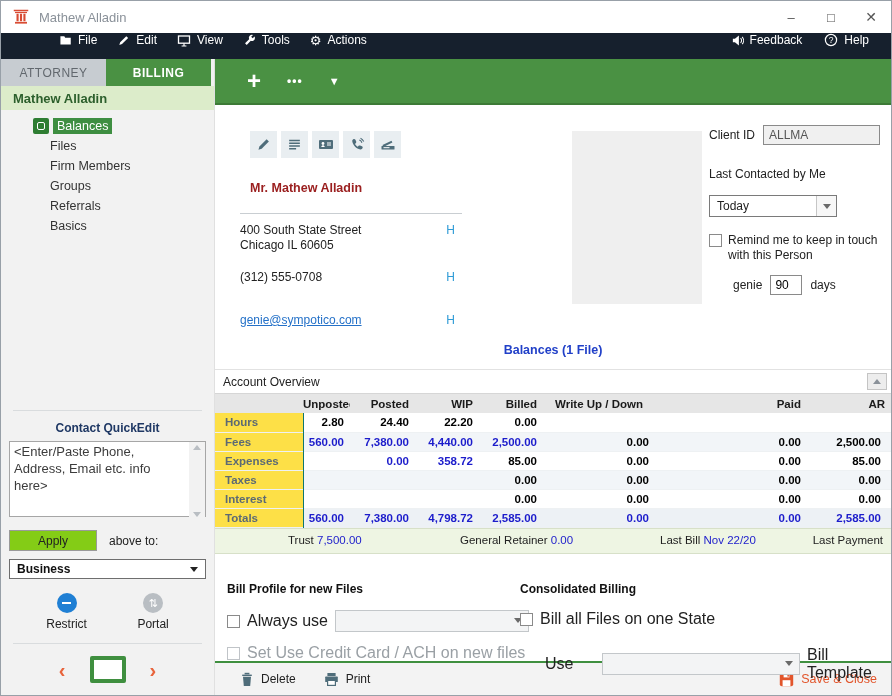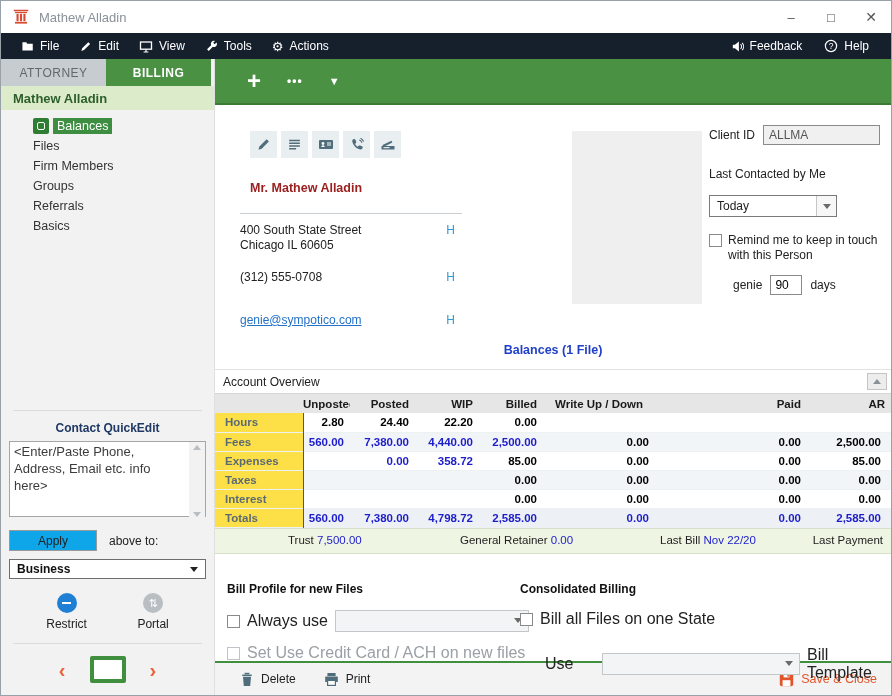--- a/index.html
+++ b/index.html
@@ -8,53 +8,53 @@
   .window { width:892px; height:696px; border:1px solid #98a0a8; display:flex; flex-direction:column; background:#fff; overflow:hidden; }
 
   
   .titlebar { height:32px; display:flex; align-items:center; background:#fff; flex:0 0 auto; }
   .titlebar .logo { width:20px; height:20px; margin:0 8px 0 10px; }
   .titlebar .title { font-size:13px; color:#8a9199; flex:1; }
   .win-btn { width:40px; height:32px; display:flex; align-items:center; justify-content:center; color:#555; font-size:13px; cursor:default; }
   .win-btn.close { font-size:14px; }
 
   
-  .menubar { height:26px; background:#16202d; display:flex; align-items:center; color:#fff; font-size:12px; flex:0 0 auto; }
+  .menubar { height:26px; background:#16202d; display:flex; align-items:flex-start; color:#fff; font-size:12px; flex:0 0 auto;padding-left:38px; }
   .menu-item { display:flex; align-items:center; gap:6px; margin-left:20px; cursor:default; }
   .menu-item svg, .menu-item .mi { flex:0 0 auto; }
   .menubar .spacer { flex:1; }
   .menu-item.right { margin-left:0; margin-right:22px; }
   .gear-glyph { font-size:13px; line-height:1; }
 
   
   .app-body { flex:1; display:flex; min-height:0; }
 
   
   .sidebar { width:214px; background:#f2f2f2; display:flex; flex-direction:column; flex:0 0 auto; border-right:1px solid #e0e0e0; }
   .tabs { height:27px; display:flex; flex:0 0 auto; }
   .tab { width:105px; display:flex; align-items:center; justify-content:center; font-size:12px; letter-spacing:.5px; }
   .tab.attorney { background:#c7ccd1; color:#62686e; }
   .tab.billing { background:#4a9143; color:#fff; font-weight:bold; }
   .sb-header { height:24px; background:#dcecca; color:#2c5f2c; font-weight:bold; font-size:13px; display:flex; align-items:center; padding-left:12px; flex:0 0 auto; }
   .sb-nav { padding-top:6px; }
-  .sb-item { height:20px; display:flex; align-items:center; padding-left:32px; font-size:12.5px; color:#333; cursor:default; }
+  .sb-item { height:20px; display:flex; align-items:center; padding-left:49px; font-size:12.5px; color:#333; cursor:default; }
   .sb-item.selected { padding-left:32px; }
   .bal-icon { width:16px; height:16px; background:#2e7d32; border-radius:2px; margin-right:4px; display:flex; align-items:center; justify-content:center; }
   .bal-icon i { display:block; width:8px; height:8px; border:1.5px solid #fff; border-radius:2px; }
   .sel-label { background:#3e8e41; color:#fff; padding:1px 4px; }
   .sb-spacer { flex:1; }
   .sb-divider { height:1px; background:#d9dcde; margin:0 12px; }
   .qe-title { text-align:center; color:#1f3864; font-weight:bold; font-size:12px; margin-top:10px; }
   .qe-wrap { position:relative; margin:6px 8px 0; }
   .qe-box { width:100%; height:76px; border:1px solid #a6a6a6; background:#fff; font-family:"Liberation Sans",sans-serif; font-size:13px; color:#3c3c3c; padding:2px 20px 2px 4px; resize:none; line-height:1.3; }
   .qe-scroll { position:absolute; top:1px; right:1px; bottom:1px; width:16px; background:#f2f2f2; display:flex; flex-direction:column; justify-content:space-between; align-items:center; padding:3px 0; }
   .tri-up { width:0;height:0;border-left:4px solid transparent;border-right:4px solid transparent;border-bottom:5px solid #b9bec3; }
   .tri-dn { width:0;height:0;border-left:4px solid transparent;border-right:4px solid transparent;border-top:5px solid #b9bec3; }
   .apply-row { display:flex; align-items:center; margin:9px 8px 0; gap:12px; }
-  .apply-btn { width:88px; height:21px; background:#0ea5e9; border:1px solid #9a9a9a; font-size:12px; color:#222; font-family:inherit; }
+  .apply-btn { width:88px; height:21px; background:#84cc16; border:1px solid #9a9a9a; font-size:12px; color:#222; font-family:inherit; }
   .above-lbl { font-size:12px; color:#222; }
   .biz-select { margin:8px 8px 0; height:20px; border:1px solid #6e6e6e; background:#fff; display:flex; align-items:center; justify-content:space-between; padding:0 7px; font-size:12px; font-weight:bold; color:#111; }
   .tri-black { width:0;height:0;border-left:4px solid transparent;border-right:4px solid transparent;border-top:5px solid #222; }
   .rp-row { display:flex; justify-content:space-around; margin-top:14px; padding:0 20px; }
   .rp { display:flex; flex-direction:column; align-items:center; gap:4px; font-size:12px; color:#222; }
   .circ { width:20px; height:20px; border-radius:50%; display:flex; align-items:center; justify-content:center; }
   .circ.blue { background:#1f7fd4; }
   .circ.blue i { display:block; width:9px; height:2.5px; background:#fff; }
   .circ.gray { background:#b9bec3; color:#fff; font-size:11px; }
   .sb-divider.low { margin-top:12px; }

